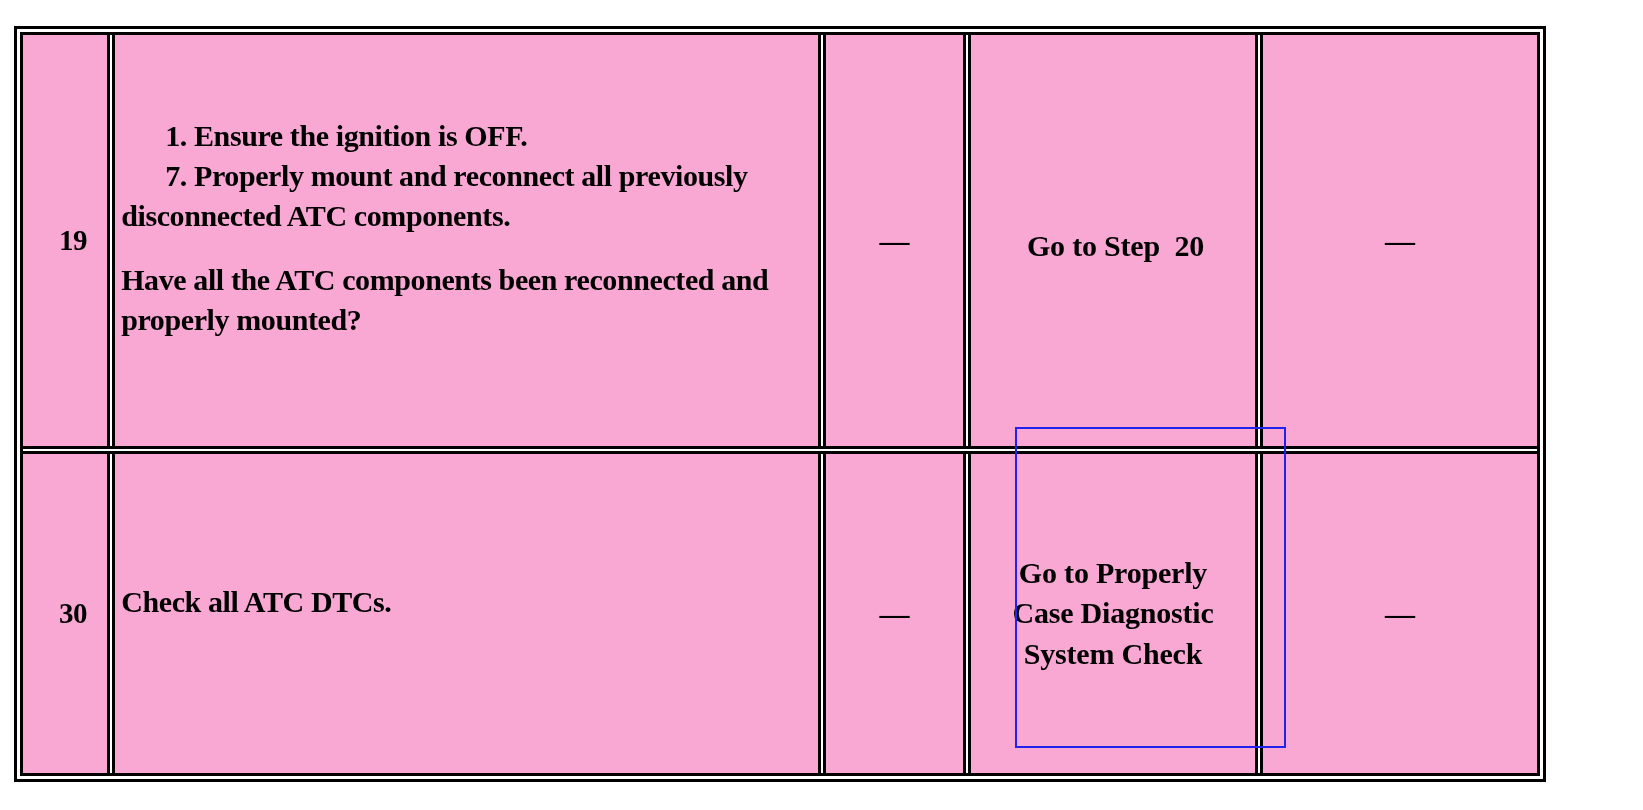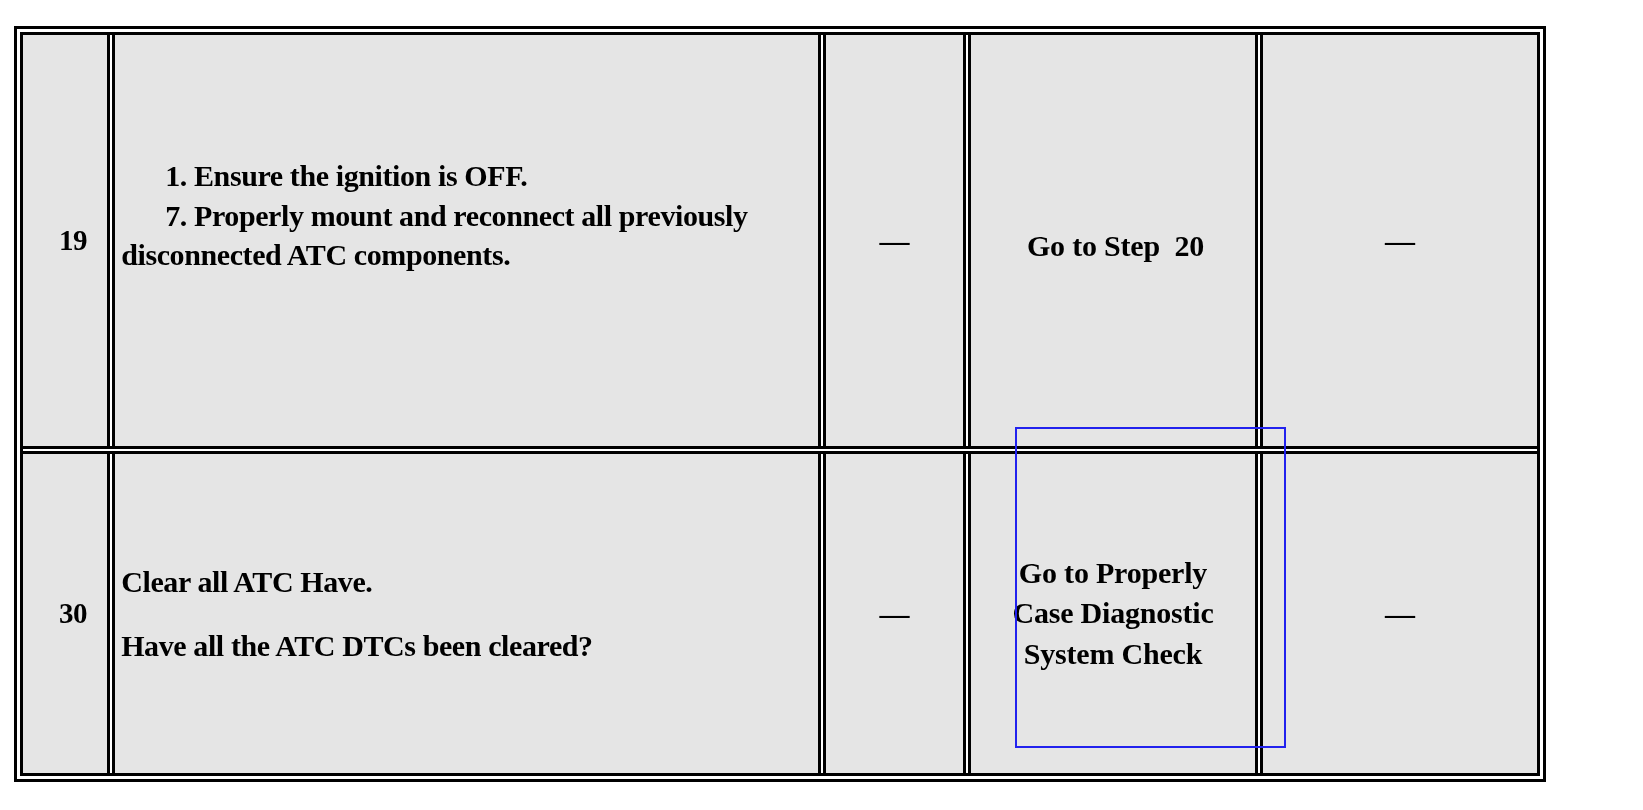--- a/index.html
+++ b/index.html
@@ -58,21 +58,21 @@
     border-top: 3px solid #000000;
     border-bottom: 3px solid #000000;
     background: #ffffff;
     box-sizing: border-box;
     flex: 0 0 auto;
   }
 
   .tcell {
     box-sizing: border-box;
     position: relative;
-    background: #e5e5e5;
+    background: #f9a8d4;
     display: flex;
     align-items: center;
     overflow: hidden;
   }
 
   
   .col-step    { width: 86px; }
   .col-action  { width: 718px; }
   .col-value   { width: 140px; }
   .col-yes     { width: 290px; }
@@ -171,20 +171,21 @@
           <div class="step-num">19</div>
         </div>
 
         <div class="vrule"></div>
 
         <div class="tcell col-action">
           <div class="action-text">
             <span class="numbered para">1. Ensure the ignition is OFF.</span>
             <span class="numbered para">7. Properly mount and reconnect all previously disconnected ATC components.</span>
             <span class="blank-line"></span>
+            <span class="para">Have all the ATC components been reconnected and properly mounted?</span>
           </div>
         </div>
 
         <div class="vrule"></div>
 
         <div class="tcell col-value">
           <div class="dash">—</div>
         </div>
 
         <div class="vrule"></div>
@@ -205,23 +206,22 @@
       <div class="trow row-20">
 
         <div class="tcell col-step">
           <div class="step-num">30</div>
         </div>
 
         <div class="vrule"></div>
 
         <div class="tcell col-action">
           <div class="action-text">
-            <span class="para">Clear all ATC Have.</span>
+            <span class="para">Check all ATC DTCs.</span>
             <span class="blank-line"></span>
-            <span class="para">Have all the ATC DTCs been cleared?</span>
           </div>
         </div>
 
         <div class="vrule"></div>
 
         <div class="tcell col-value">
           <div class="dash">—</div>
         </div>
 
         <div class="vrule"></div>

